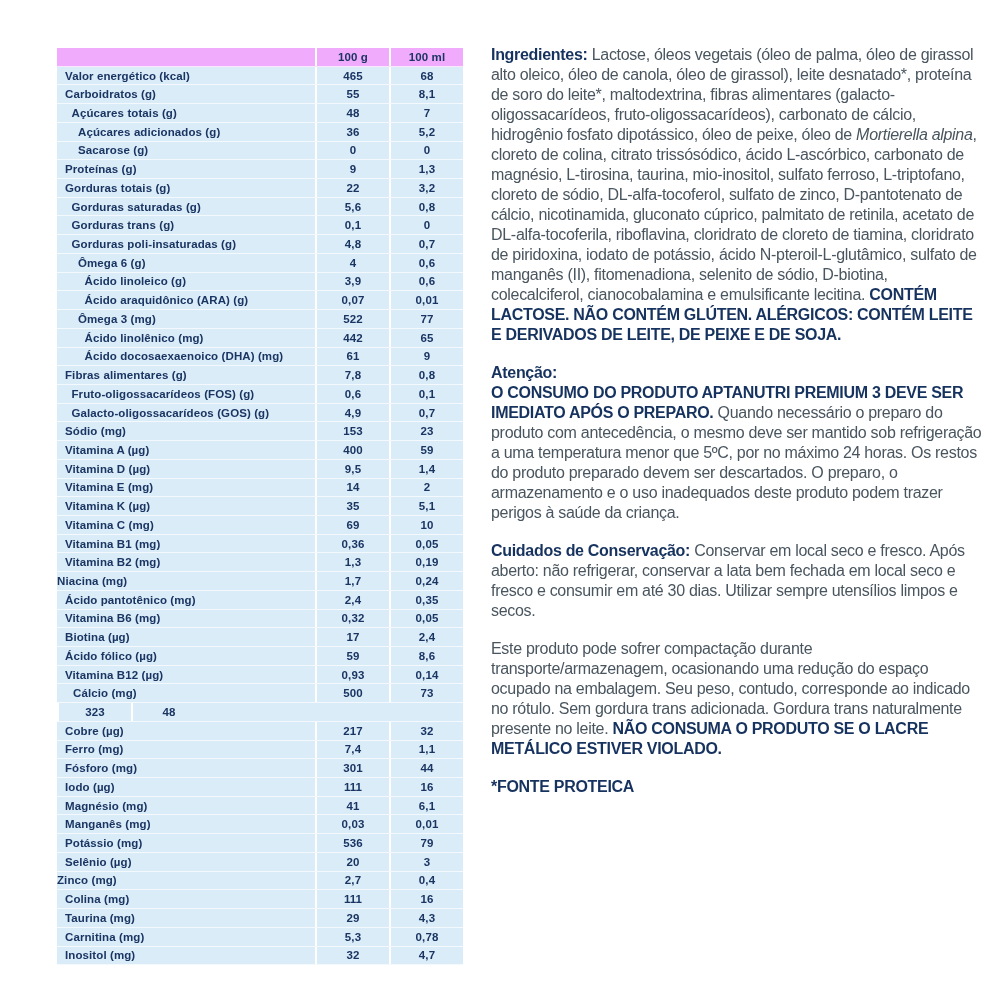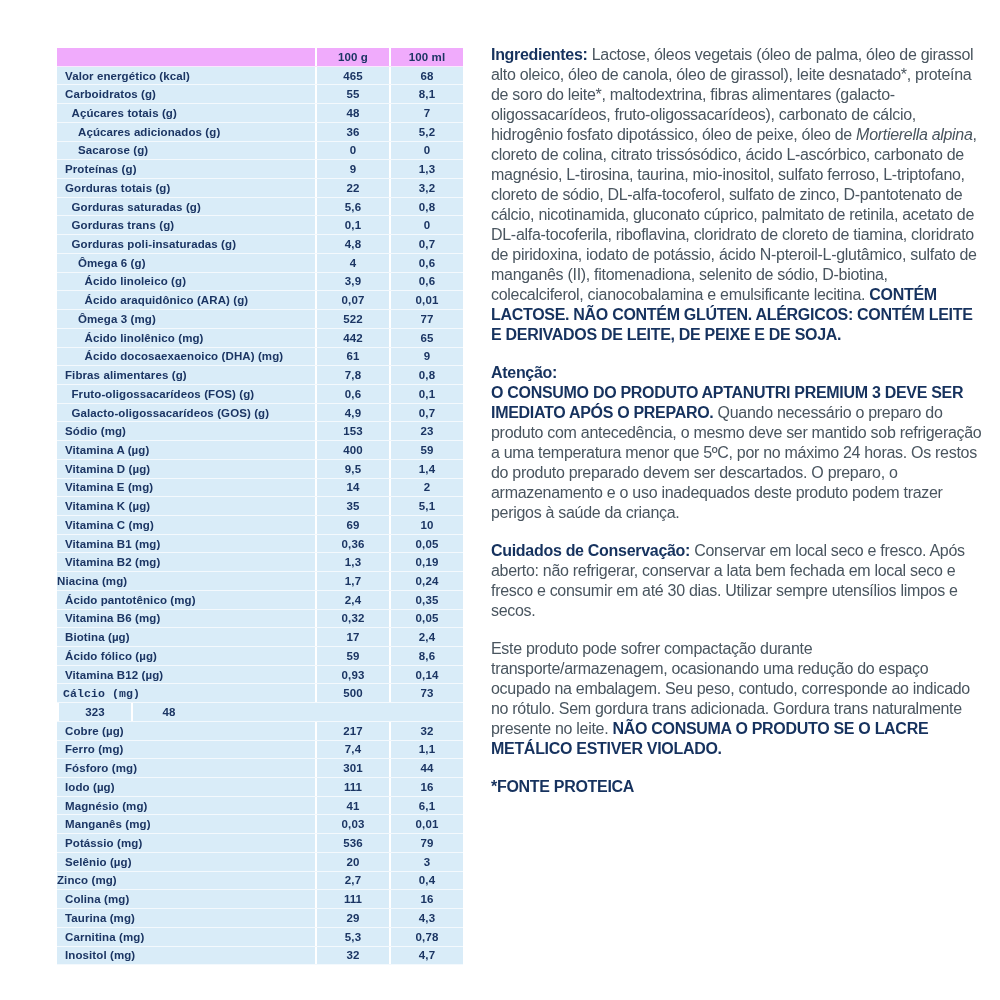--- a/index.html
+++ b/index.html
@@ -219,21 +219,21 @@
           <div class="cell cell-label" style="padding-left: 8px;">Ácido fólico (µg)</div>
           <div class="cell cell-val">59</div>
           <div class="cell cell-val">8,6</div>
         </div>
         <div class="nrow">
           <div class="cell cell-label" style="padding-left: 8px;">Vitamina B12 (µg)</div>
           <div class="cell cell-val">0,93</div>
           <div class="cell cell-val">0,14</div>
         </div>
         <div class="nrow">
-          <div class="cell cell-label" style="padding-left: 6px; font-family: Liberation Mono, monospace;">Cálcio (mg)</div>
+          <div class="cell cell-label" style="padding-left: 16px;">Cálcio (mg)</div>
           <div class="cell cell-val">500</div>
           <div class="cell cell-val">73</div>
         </div>
         <div class="nrow">
           <div class="cell cell-val">323</div>
           <div class="cell cell-val">48</div>
         </div>
         <div class="nrow">
           <div class="cell cell-label" style="padding-left: 8px;">Cobre (µg)</div>
           <div class="cell cell-val">217</div>

